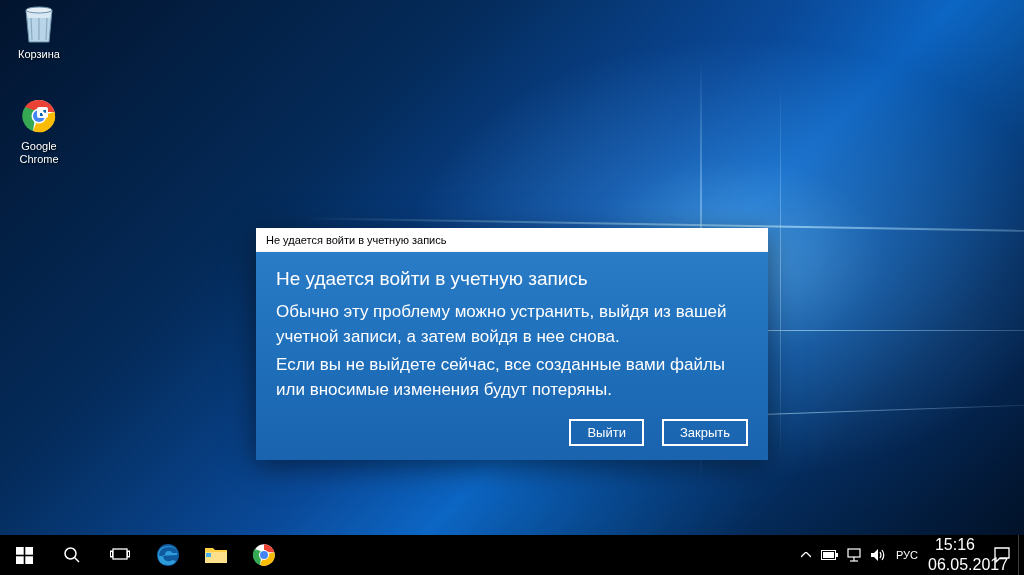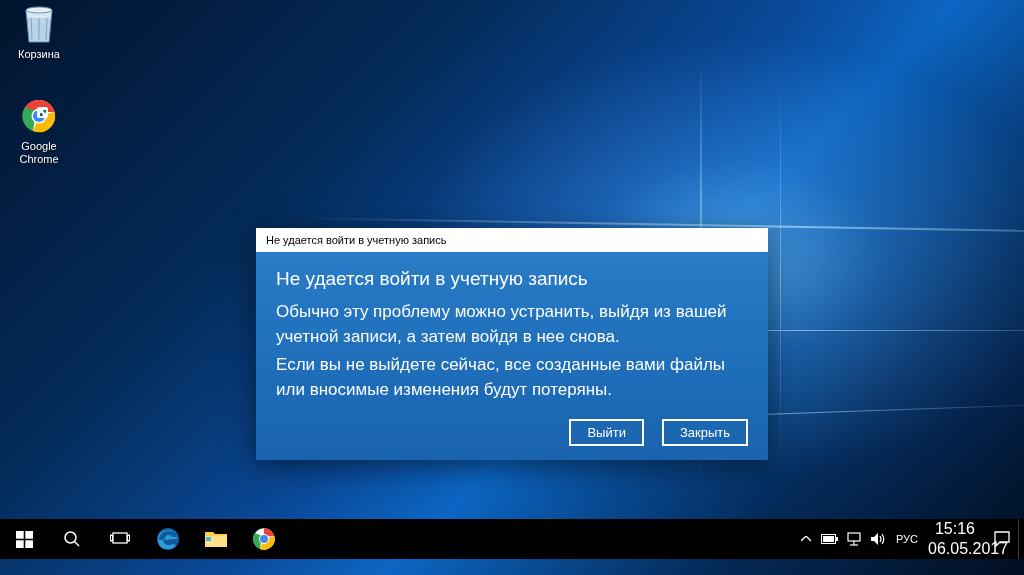--- a/index.html
+++ b/index.html
@@ -39,21 +39,21 @@
 .dialog-heading { font-size: 19px; font-weight: 400; margin-bottom: 10px; }
 .dialog-text { font-size: 17px; line-height: 1.45; margin-bottom: 4px; }
 .dialog-buttons { display: flex; justify-content: flex-end; gap: 18px; margin-top: 16px; }
 .dialog-btn {
   border: 2px solid #fff; background: transparent; color: #fff;
   font-size: 13px; padding: 4px 16px; cursor: pointer; font-family: inherit;
 }
 
 
 .taskbar {
-  position: absolute; left: 0; right: 0; bottom: 16px; height: 40px;
+  position: absolute; left: 0; right: 0; bottom: 0; height: 40px;
   background: #000; display: flex; align-items: center; color: #fff;
 }
 .taskbar-left { display: flex; align-items: center; height: 100%; }
 .tb-btn { width: 48px; height: 40px; display: flex; align-items: center; justify-content: center; cursor: pointer; }
 .taskbar-right { margin-left: auto; display: flex; align-items: center; height: 100%; }
 .tray-icon { width: 24px; height: 40px; display: flex; align-items: center; justify-content: center; cursor: pointer; font-size: 13px; }
 .tray-lang { width: 34px; font-size: 11px; cursor: pointer; display:flex; align-items:center; justify-content:center; height:40px;}
 .tray-clock { width: 62px; text-align: center; font-size: 16px; line-height: 1.25; cursor: pointer; padding: 0 4px;}
 .tray-showdesk { width: 6px; height: 40px; border-left: 1px solid rgba(255,255,255,0.25); cursor: pointer; }
 

